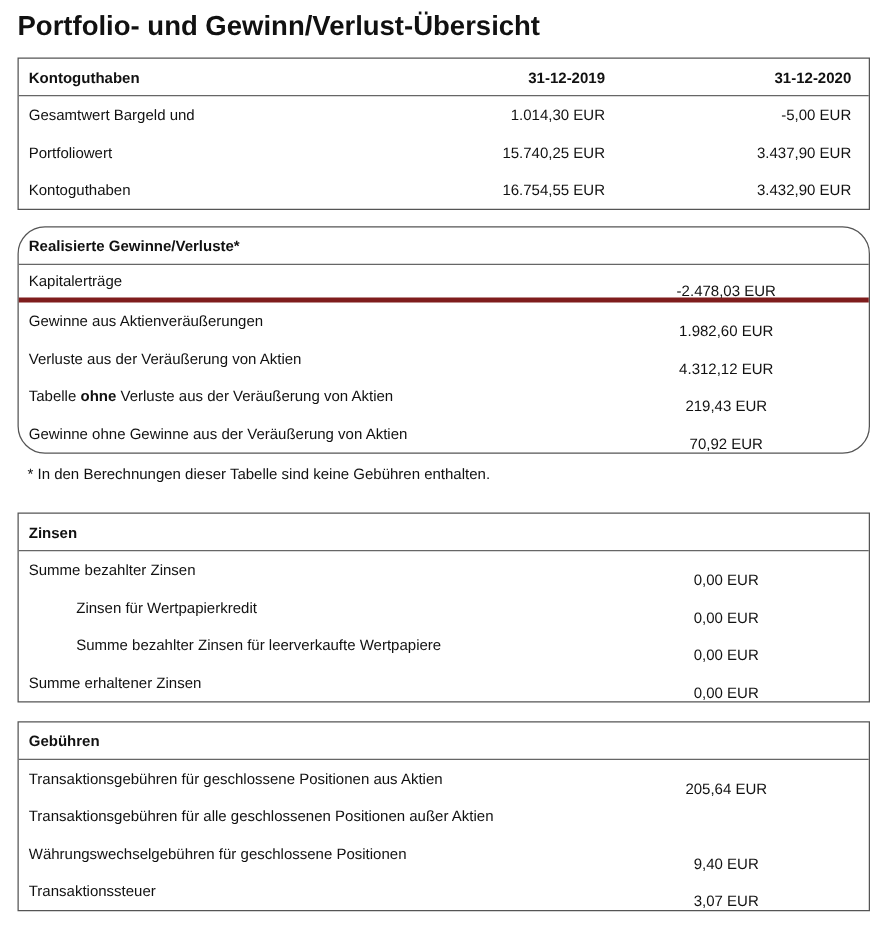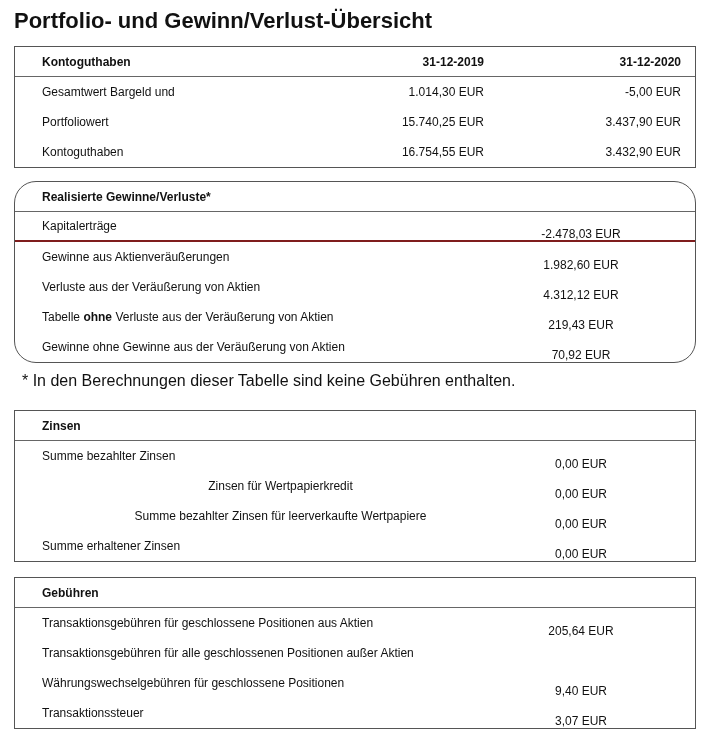--- a/index.html
+++ b/index.html
@@ -18,28 +18,28 @@
     border: 1px solid #555555;
     box-sizing: border-box;
   }
   .row {
     display: flex; align-items: center;
     height: 30px; font-size: 12px;
     padding: 0 14px 0 8px;
     box-sizing: border-box;
   }
   .row.head { font-weight: bold; height: 30px; border-bottom: 1px solid #666666; }
-  .row.sep { border-bottom: 2px solid #7f1d1d; }
-  .row .label { flex: 1; white-space: nowrap; margin-left: 19px; }
-  .row .label.indent { padding-left: 38px; text-align: center; }
+  .row.sep { border-bottom: 4px solid #7f1d1d; }
+  .row .label { flex: 1; white-space: nowrap; }
+  .row .label.indent { padding-left: 38px; }
   .row .c1 { width: 160px; text-align: right; }
   .row .c2 { width: 197px; text-align: right; }
   .row .val { width: 200px; text-align: center; margin-top: 15px; }
   .footnote {
-    position: absolute; left: 22px; top: 372px; font-size: 16px;
+    position: absolute; left: 22px; top: 372px; font-size: 12px;
   }
   b.ohne { font-weight: bold; }
 </style>
 </head>
 <body>
 
 <div class="title">Portfolio- und Gewinn/Verlust-Übersicht</div>
 
 <div class="tbl" style="top:46px;">
   <div class="row head">

